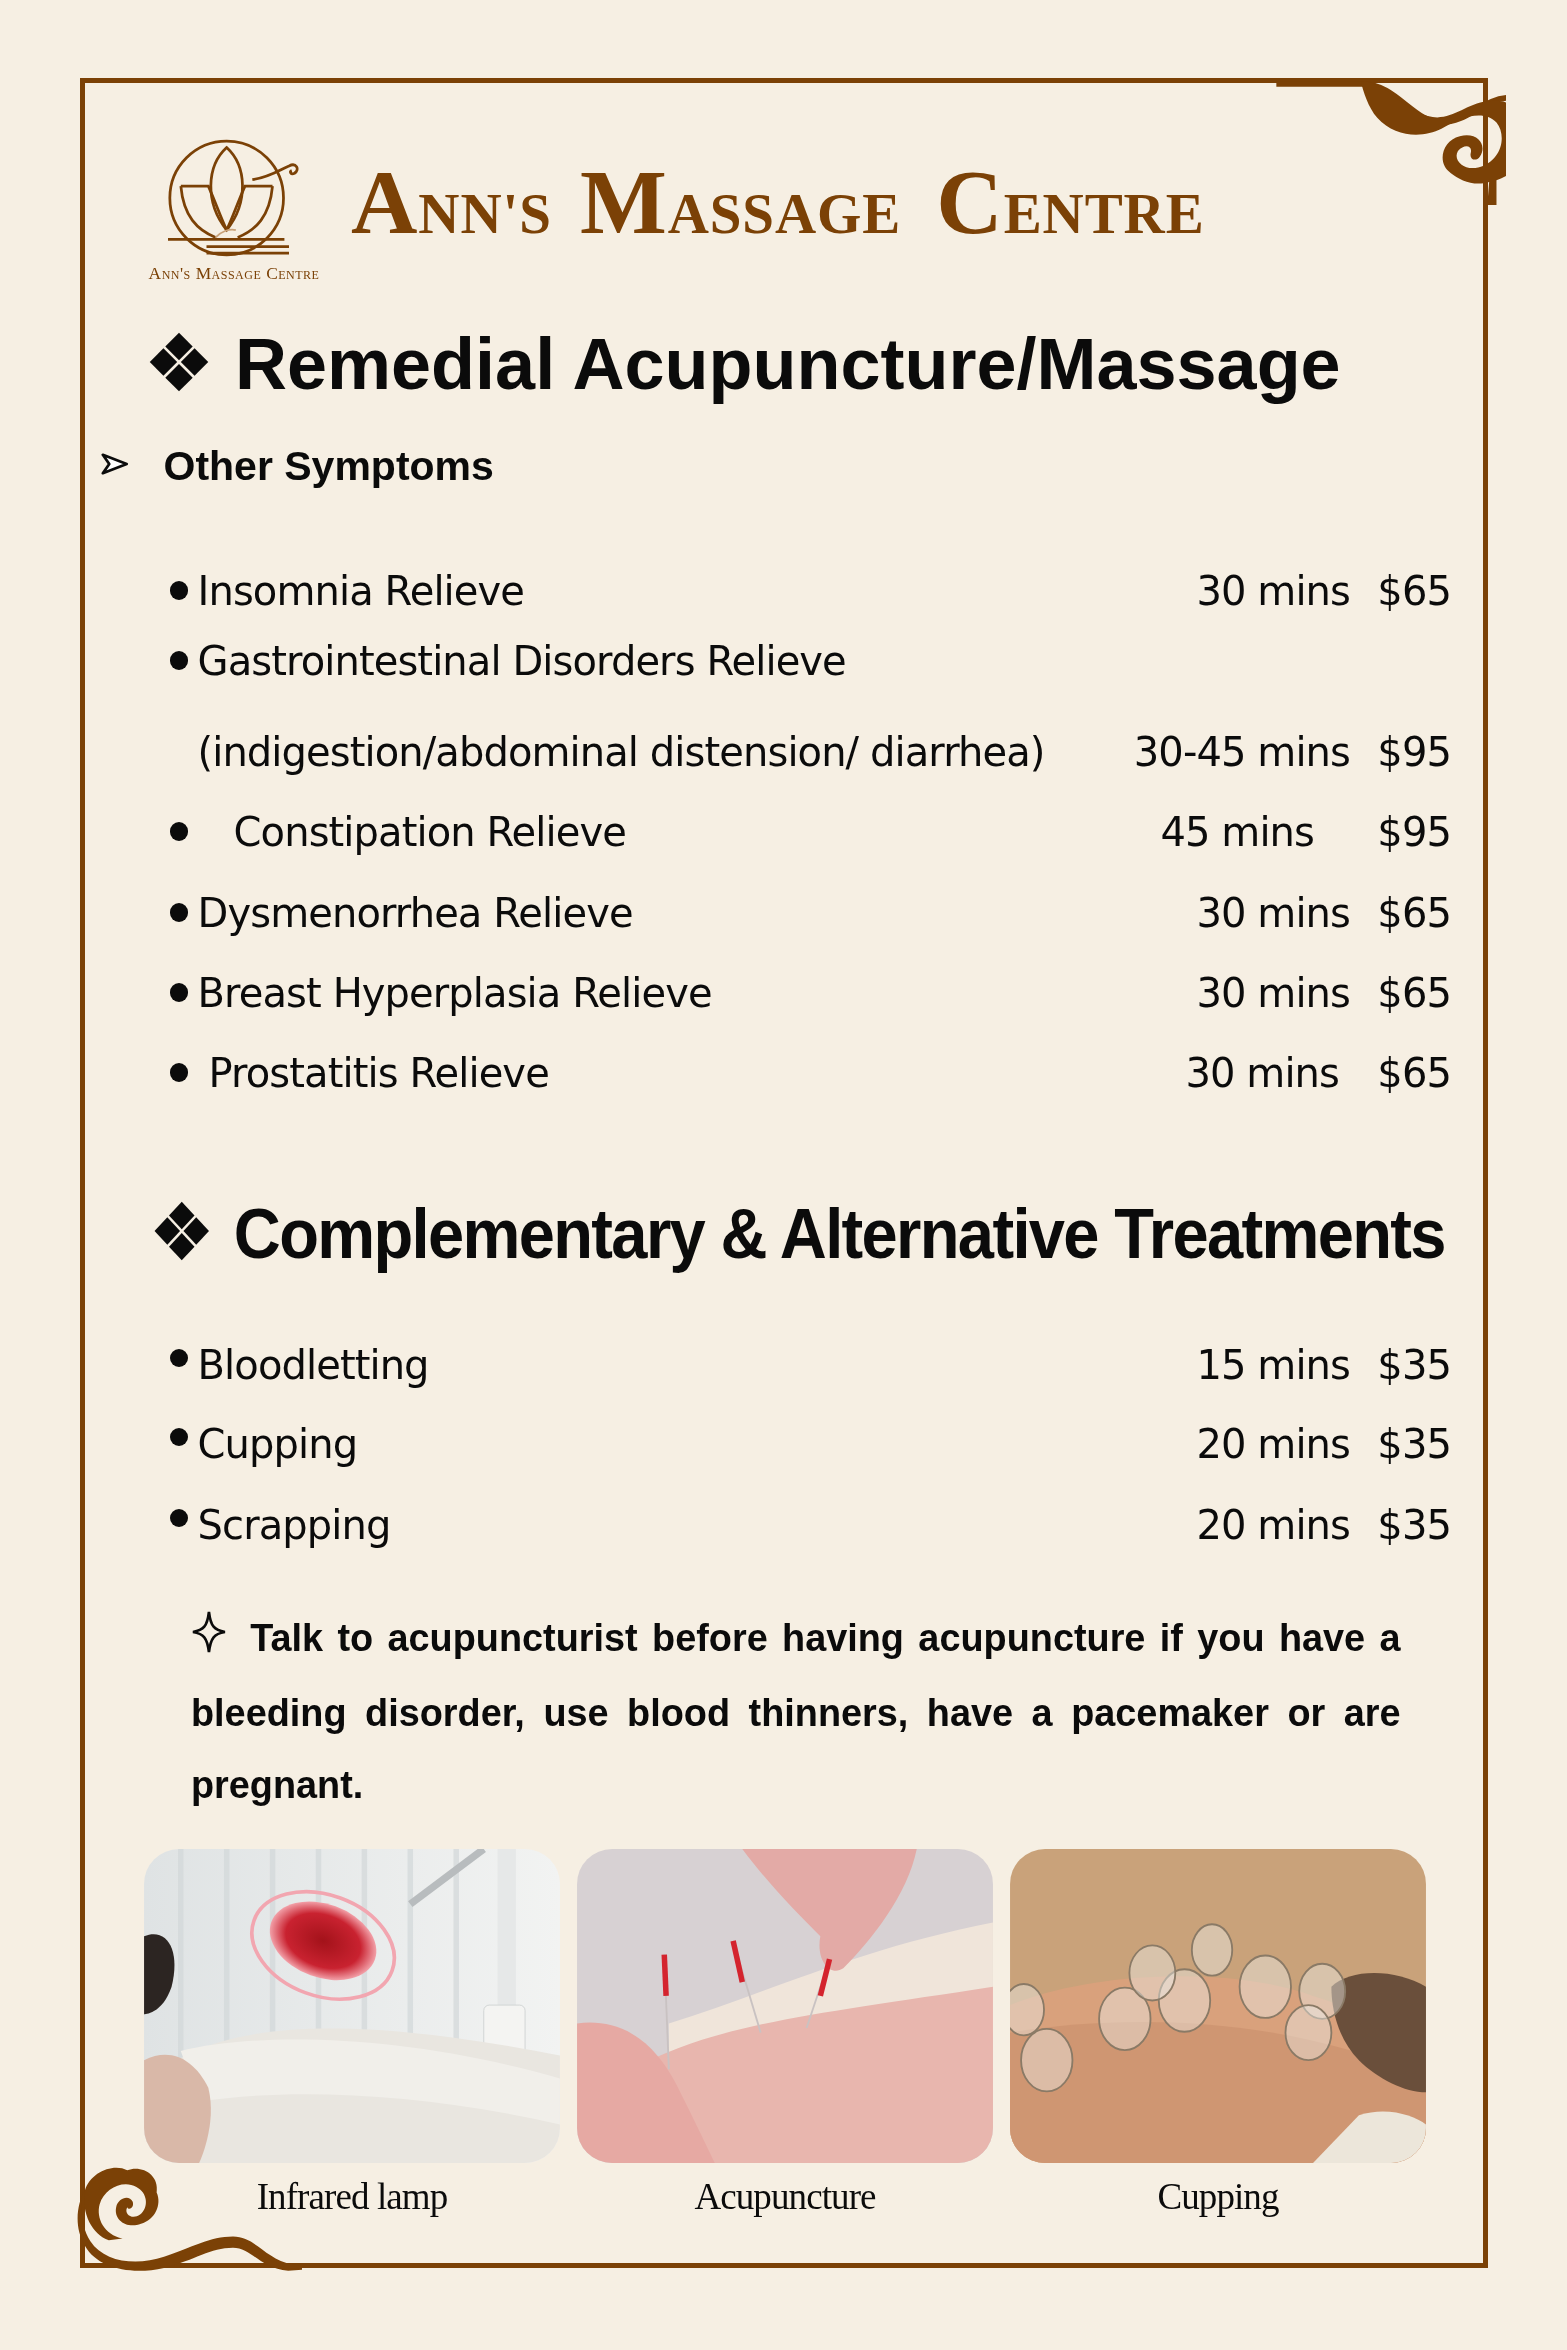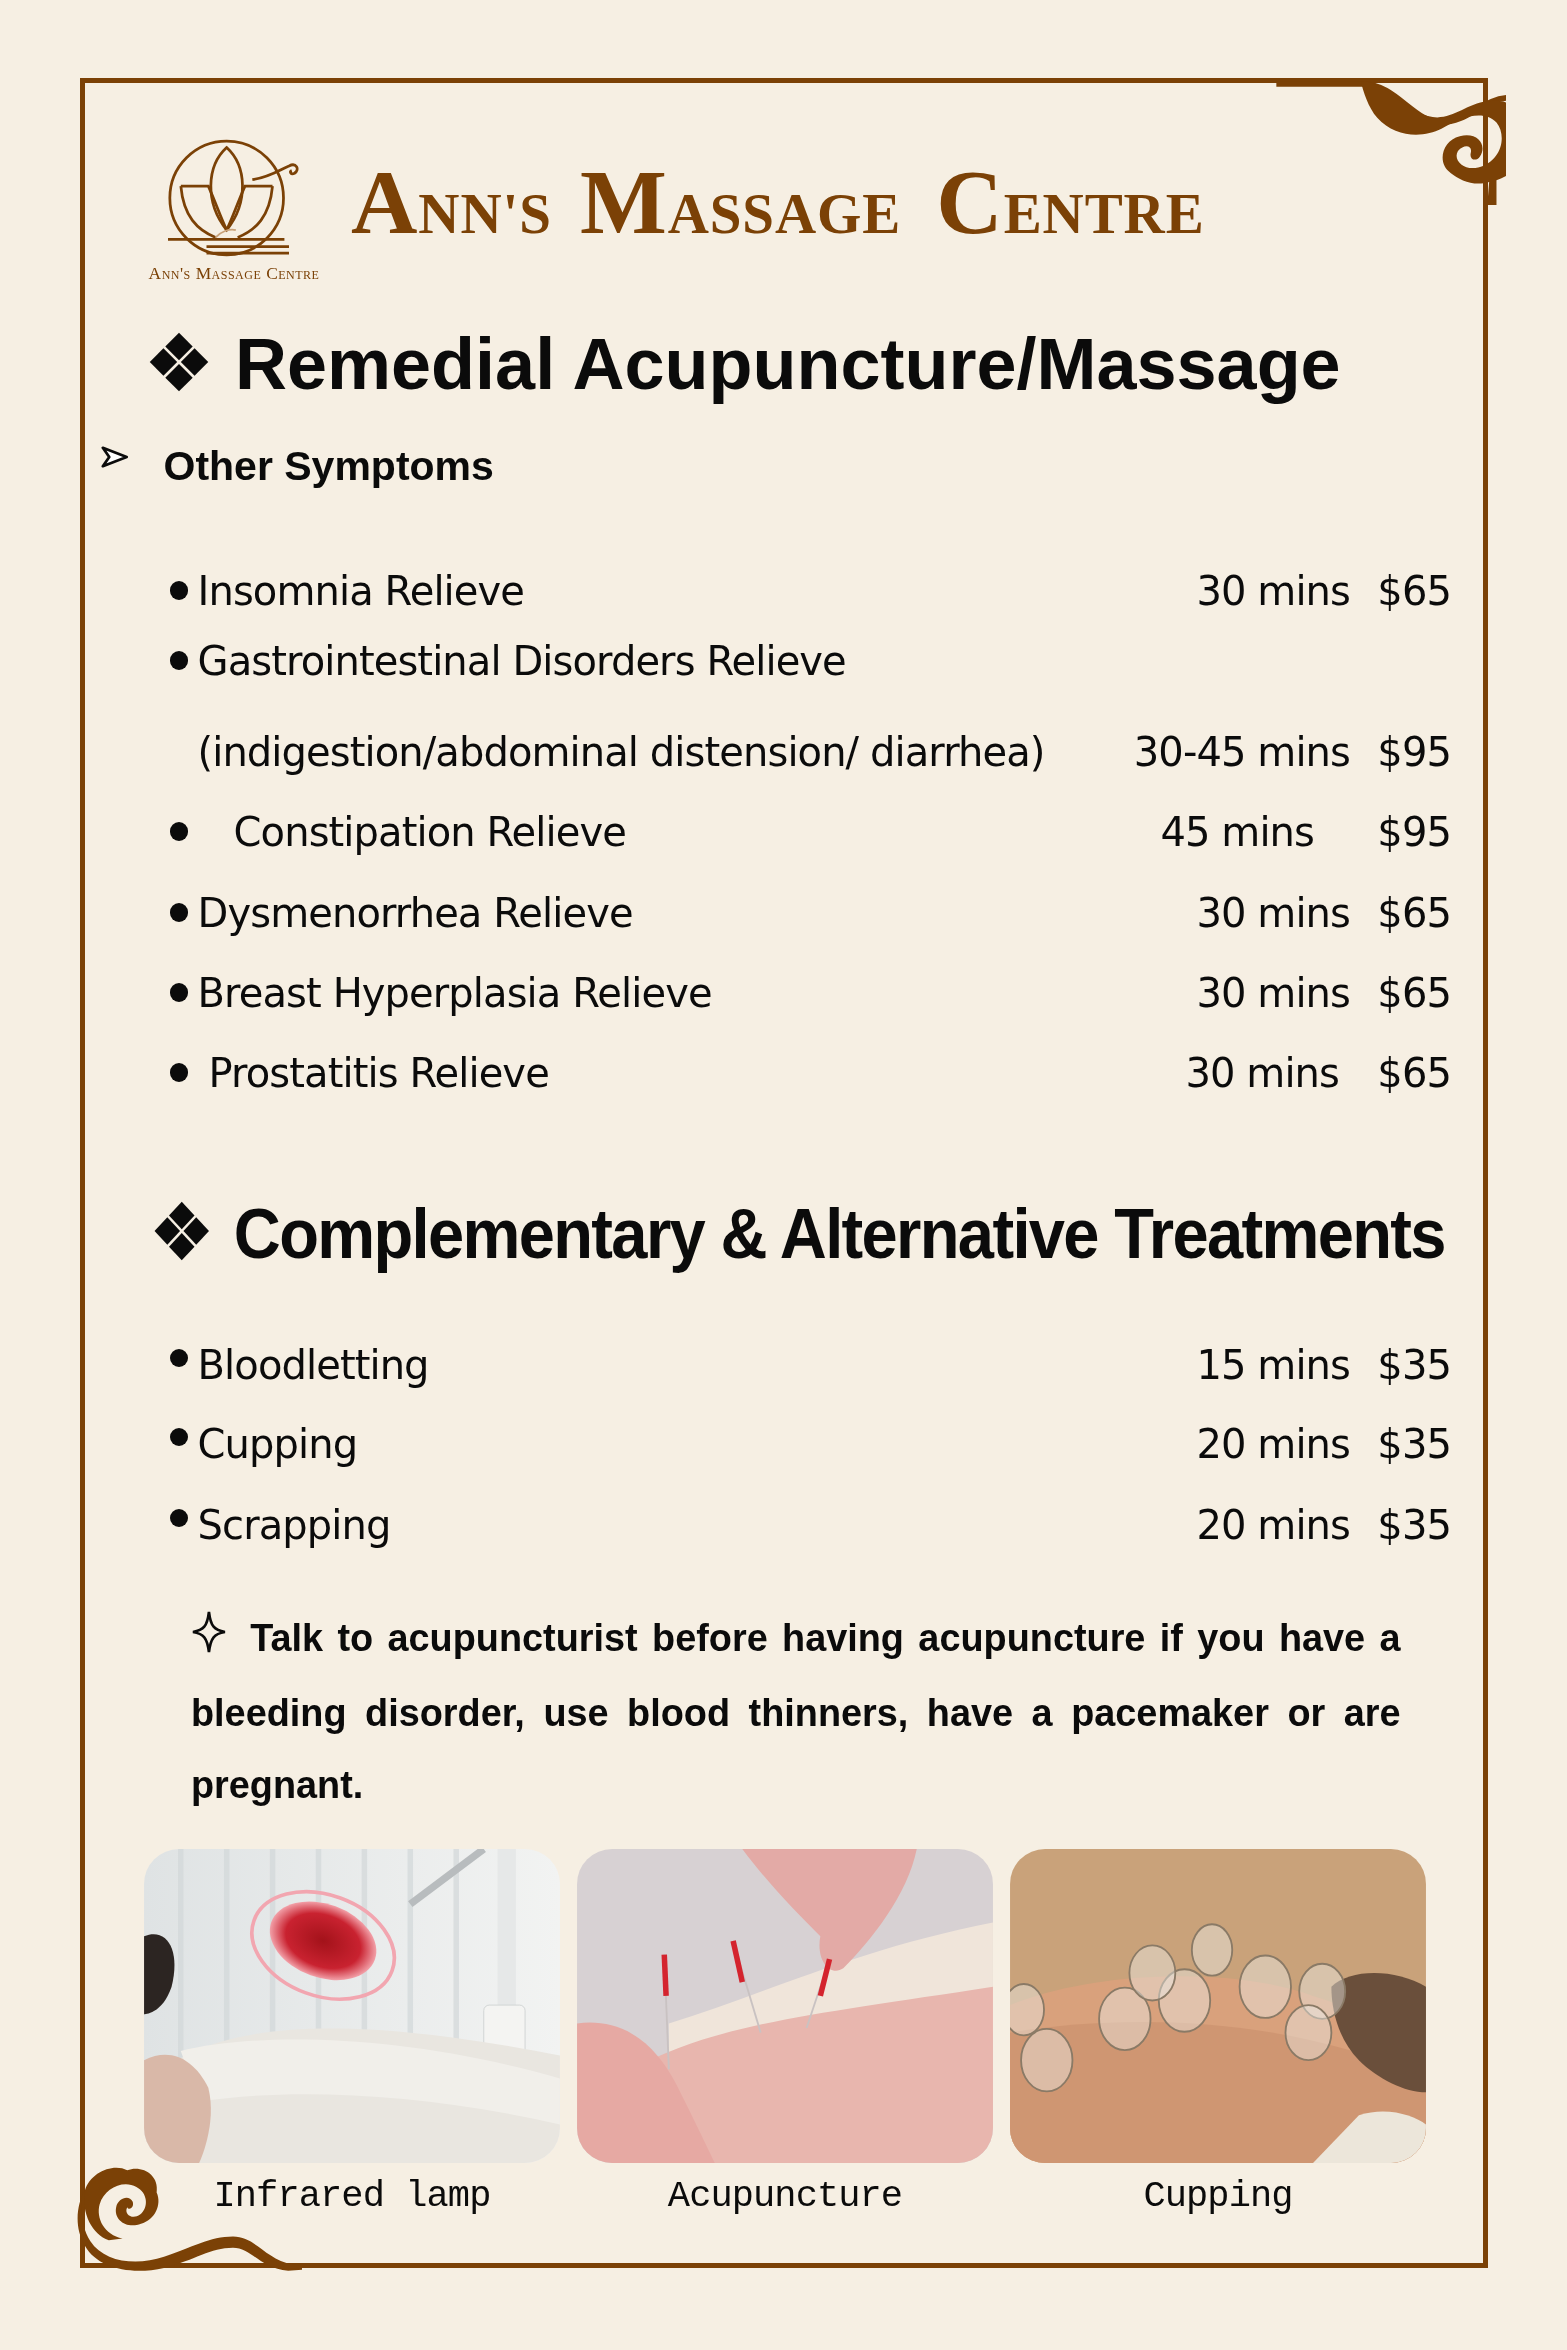--- a/index.html
+++ b/index.html
@@ -8,32 +8,32 @@
   .frame{position:absolute;left:80px;top:78px;width:1408px;height:2190px;border:5.5px solid #7B4106;box-sizing:border-box;}
   .corner svg{display:block;}
   .brand-title{position:absolute;left:351px;top:149px;font-family:"Liberation Serif",serif;font-weight:bold;color:#7B4106;font-size:57px;letter-spacing:0.9px;white-space:nowrap;font-variant:small-caps;}
   .brand-title .big{font-size:92px;}
   .logo{position:absolute;left:124px;top:129px;width:220px;height:161px;}
   .logo-caption{position:absolute;left:124px;top:263px;width:220px;text-align:center;font-family:"Liberation Serif",serif;color:#7B4106;font-size:17.4px;font-variant:small-caps;letter-spacing:0.5px;white-space:nowrap;}
   .section-heading{position:absolute;font-weight:bold;white-space:nowrap;color:#0b0b0b;}
   .h1{left:147px;top:323px;font-size:72px;}
   .h2{left:152px;top:1194px;font-size:70px;letter-spacing:-1.8px;transform:scaleX(0.93);transform-origin:left top;font-family:"Liberation Sans",sans-serif;}
   .diamond{display:inline-block;margin-right:24px;}
-  .subhead{position:absolute;left:101px;top:443px;font-size:41px;font-weight:bold;white-space:nowrap;display:flex;}
+  .subhead{position:absolute;left:101px;top:443px;font-size:41px;font-weight:bold;white-space:nowrap;display:flex;align-items:center;}
   .subhead .arrow{margin-right:35px;font-size:29px;}
   .row{position:absolute;left:170px;width:1281px;height:55px;font-size:40px;display:flex;align-items:center;white-space:nowrap;font-family:"DejaVu Sans",sans-serif;margin-top:28px;}
   .row .bullet{width:18.4px;height:18.4px;border-radius:50%;background:#0b0b0b;margin-right:9.2px;flex:none;}
   .row .label{flex:1;letter-spacing:-0.9px;}
   .row .dur{width:275px;text-align:right;letter-spacing:-0.9px;}
   .row .price{width:101px;text-align:right;letter-spacing:-0.9px;}
   .row.cont .label{padding-left:27.5px;}
   .note{position:absolute;left:191px;top:1602px;width:1247px;font-size:39px;font-weight:bold;line-height:72px;text-align:justify;font-family:"Liberation Sans",sans-serif;transform:scaleX(0.97);transform-origin:left top;}
   .note .spark{display:inline-block;vertical-align:middle;margin-right:24px;margin-left:0;}
   .photo{position:absolute;top:1849px;width:416px;height:314px;border-radius:35px;overflow:hidden;}
-  .caption{position:absolute;top:2175px;width:416px;text-align:center;font-size:37px;font-family:Liberation Mono, monospace;letter-spacing:-0.9px;}
+  .caption{position:absolute;top:2175px;width:416px;text-align:center;font-size:37px;font-family:Liberation Serif, serif;letter-spacing:-0.9px;}
 </style>
 </head>
 <body>
 
 <div class="frame"></div>
 
 <div class="abs corner" style="left:1276px;top:72px;">
   <svg width="230" height="133" viewBox="0 0 250 145">
     <path d="M0 13 L95 13 C130 13 150 55 180 55 C210 55 225 28 255 28" fill="none" stroke="#7B4106" stroke-width="6"></path>
     <path d="M92 10 C120 10 135 40 165 48 C190 55 205 35 230 32 C260 28 275 45 270 80 C268 100 258 112 240 118 L240 145 L230 145 L232 120 C215 125 200 118 190 110 C175 100 180 75 200 70 C220 65 230 80 222 92 C218 98 210 96 212 88 C214 80 205 78 198 86 C192 96 205 108 220 104 C245 98 252 70 240 55 C225 40 200 50 180 62 C160 72 130 72 110 50 C100 38 95 22 92 10 Z" fill="#7B4106"></path>

